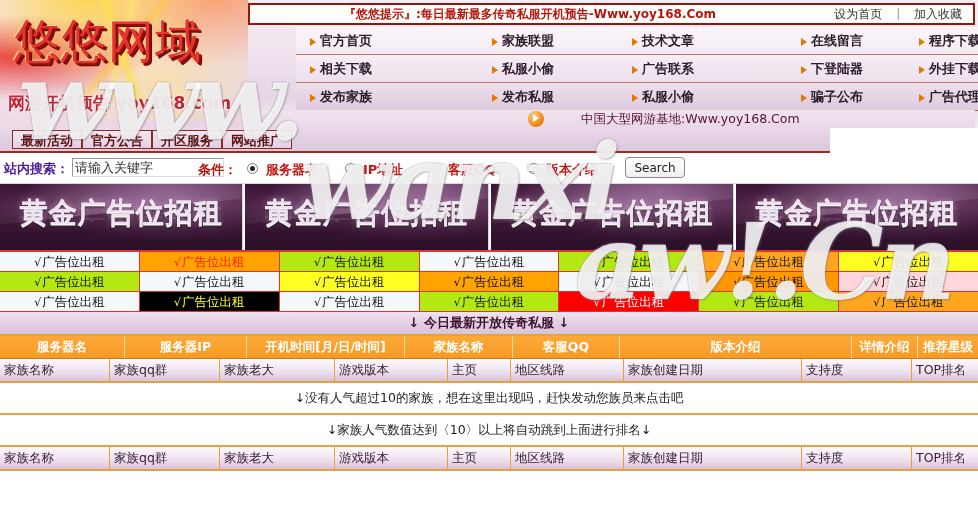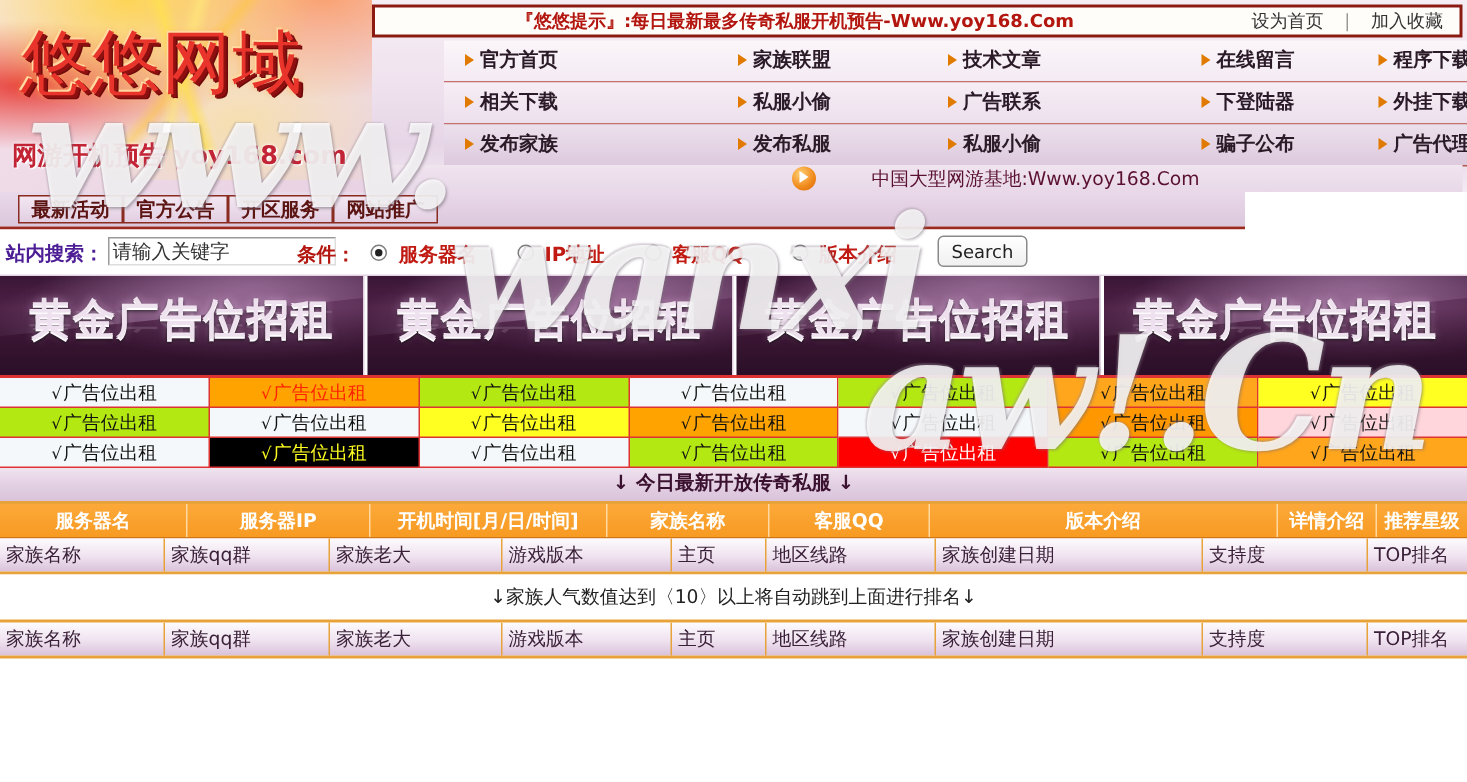--- a/index.html
+++ b/index.html
@@ -308,20 +308,21 @@
       <div class="sc" style="width: 110px; flex: 0 0 110px;">家族qq群</div>
       <div class="sc" style="width: 115px; flex: 0 0 115px;">家族老大</div>
       <div class="sc" style="width: 113px; flex: 0 0 113px;">游戏版本</div>
       <div class="sc" style="width: 63px; flex: 0 0 63px;">主页</div>
       <div class="sc" style="width: 113px; flex: 0 0 113px;">地区线路</div>
       <div class="sc" style="width: 178px; flex: 0 0 178px;">家族创建日期</div>
       <div class="sc" style="width: 110px; flex: 0 0 110px;">支持度</div>
       <div class="sc" style="width: 66px; flex: 0 0 66px;">TOP排名</div>
     </div>
 
+  <div class="noteline">↓没有人气超过10的家族，想在这里出现吗，赶快发动您族员来点击吧</div>
   <div class="noteline">↓家族人气数值达到〈10〉以上将自动跳到上面进行排名↓</div>
 
   <div class="subrow" id="table-sub-2">
       <div class="sc" style="width: 110px; flex: 0 0 110px;">家族名称</div>
       <div class="sc" style="width: 110px; flex: 0 0 110px;">家族qq群</div>
       <div class="sc" style="width: 115px; flex: 0 0 115px;">家族老大</div>
       <div class="sc" style="width: 113px; flex: 0 0 113px;">游戏版本</div>
       <div class="sc" style="width: 63px; flex: 0 0 63px;">主页</div>
       <div class="sc" style="width: 113px; flex: 0 0 113px;">地区线路</div>
       <div class="sc" style="width: 178px; flex: 0 0 178px;">家族创建日期</div>

